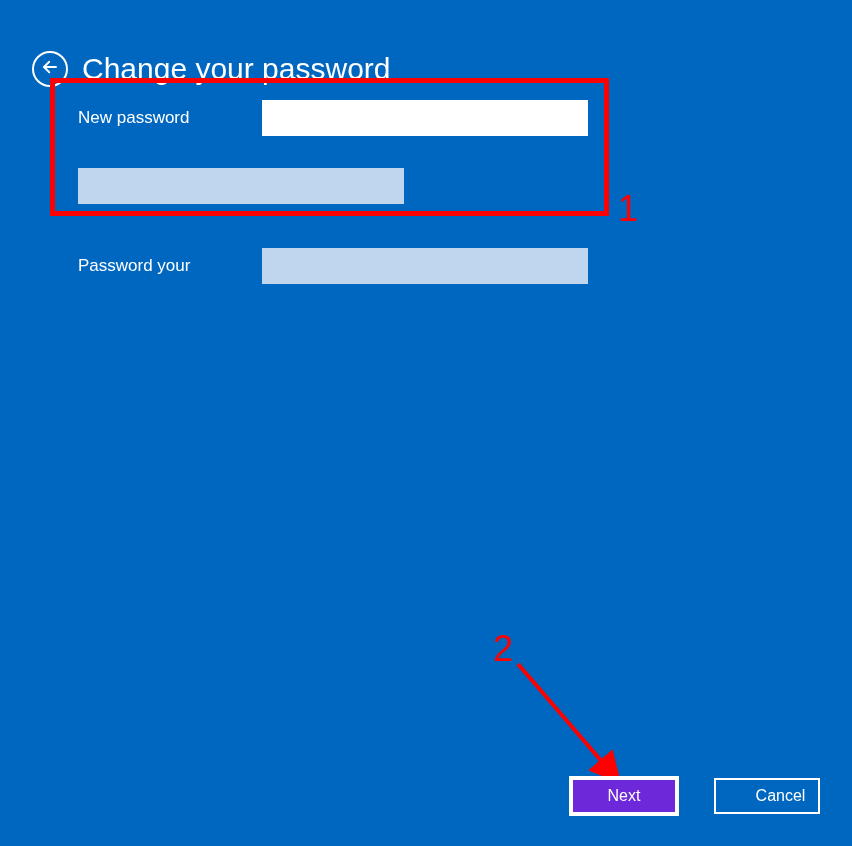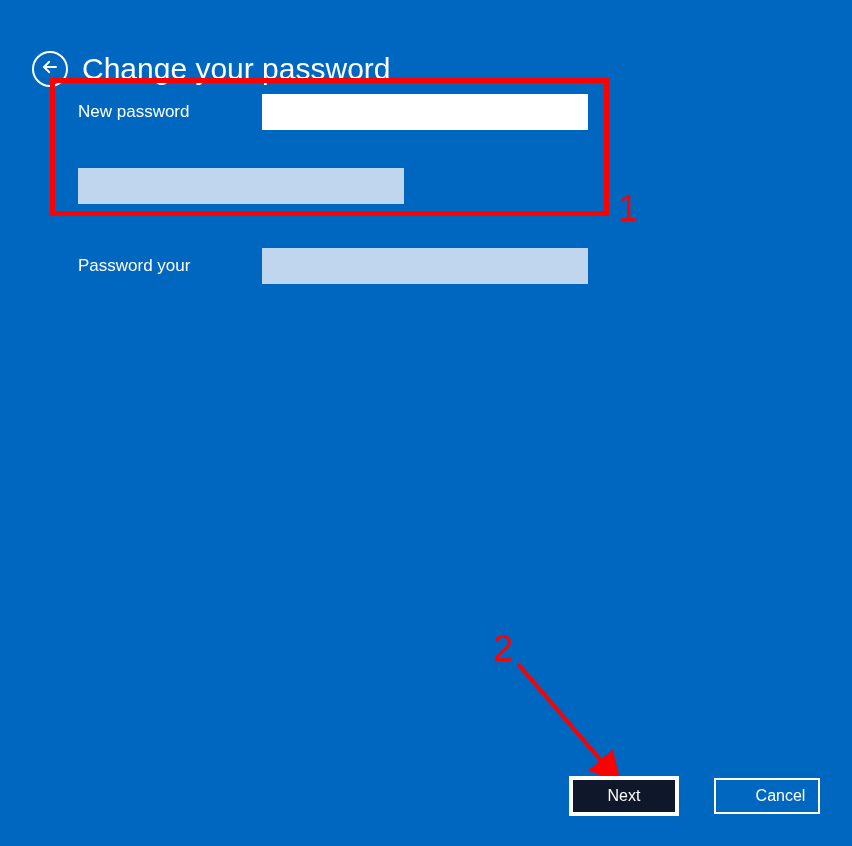--- a/index.html
+++ b/index.html
@@ -98,21 +98,21 @@
     color: #ffffff;
     display: flex;
     align-items: center;
     justify-content: center;
     cursor: pointer;
     font-family: "Segoe UI", Arial, sans-serif;
   }
   .next-btn {
     left: 571px;
     top: 778px;
-    background: #0f172a;
+    background: #6d28d9;
     border: 2px solid #ffffff;
     outline: 2px solid #ffffff;
   }
   .cancel-btn {
     left: 714px;
     top: 778px;
     background: transparent;
     border: 2px solid #ffffff;
     padding-left: 27px;
   }
@@ -125,21 +125,21 @@
     <span>
       <svg viewBox="0 0 24 24" fill="none" stroke="#ffffff" stroke-width="2.5" stroke-linecap="round" stroke-linejoin="round">
         <line x1="20" y1="12" x2="4" y2="12"></line>
         <polyline points="11 5 4 12 11 19"></polyline>
       </svg>
     </span>
   </div>
   <div class="title">Change your password</div>
 </div>
 
-<div class="form-row" style="left:78px; top:94px;">
+<div class="form-row" style="left:78px; top:100px;">
   <div class="form-label">New password</div>
   <input type="password" class="form-input input-white" value="" style="">
 </div>
 
 <div class="form-row" style="left:78px; top:168px;">
   <input type="password" class="form-input input-light" value="" style="">
 </div>
 
 <div class="form-row" style="left:78px; top:248px;">
   <div class="form-label">Password your</div>

